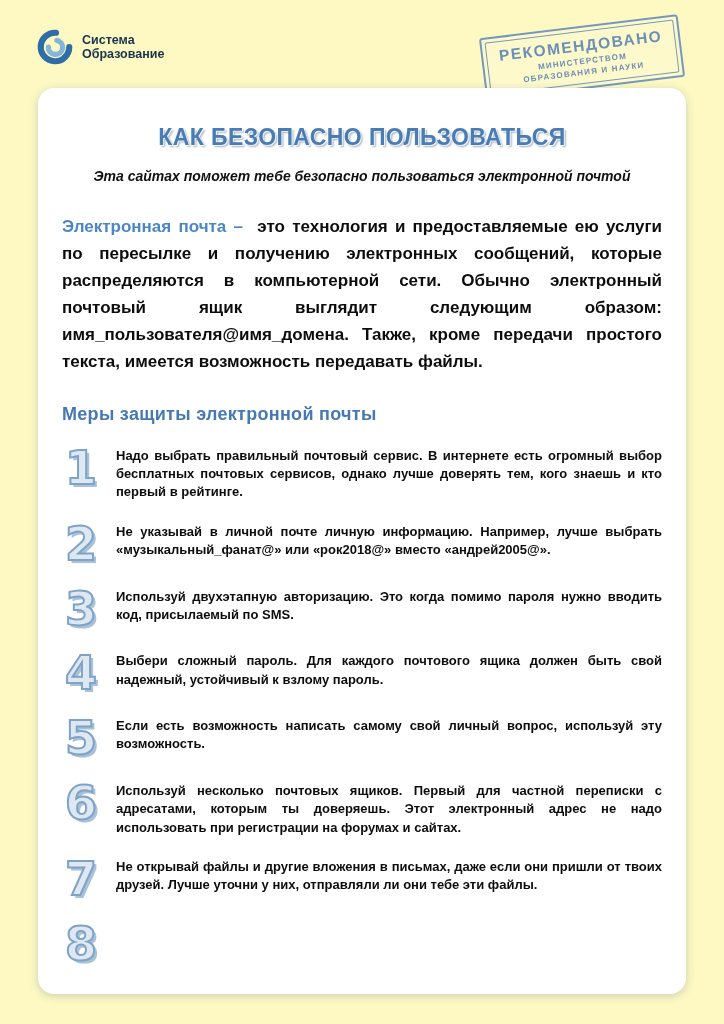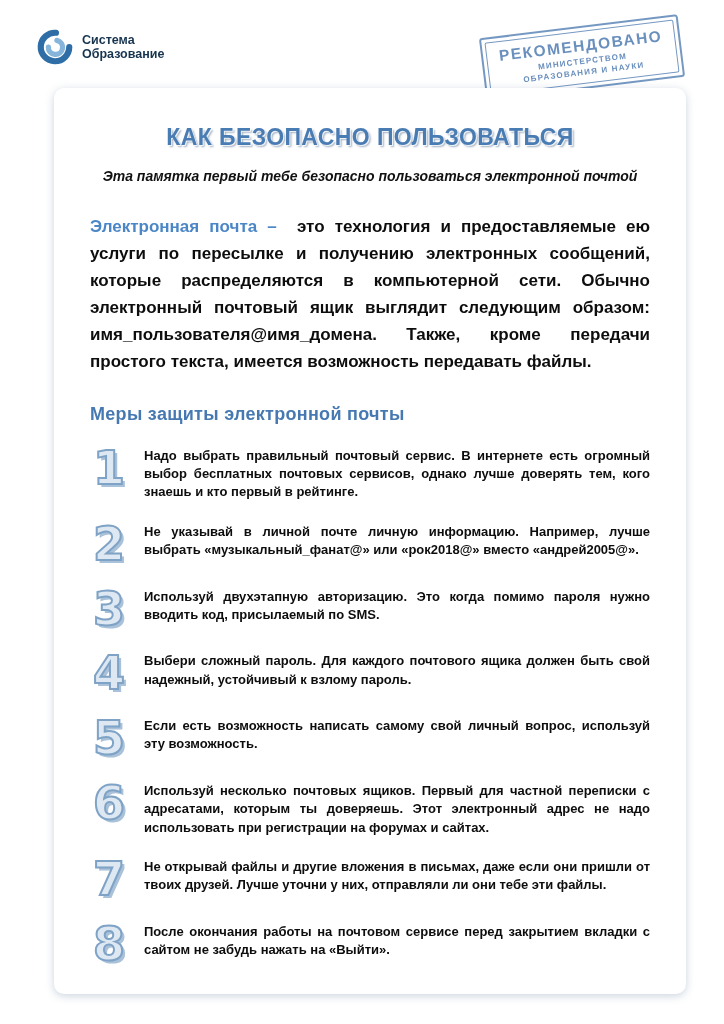--- a/index.html
+++ b/index.html
@@ -1,37 +1,37 @@
 <!DOCTYPE html>
 <html lang="ru"><head>
 <meta charset="utf-8">
 <style>
   * { margin: 0; padding: 0; box-sizing: border-box; }
   html, body { background: #c9dbe9; }
   body { width: 724px; height: 1024px; position: relative; overflow: hidden;
          font-family: "Liberation Sans", "DejaVu Sans", sans-serif; }
 
-  .page { position: absolute; inset: 0; background: #ffffff; }
+  .page { position: absolute; inset: 0; background: #fef9c3; }
 
   
   .logo { position: absolute; top: 28px; left: 36px; display: flex; align-items: center; gap: 8px; }
   .logo-text { display: flex; flex-direction: column; line-height: 1.15; }
   .logo-text span { font-size: 12.5px; font-weight: bold; color: #17344f; }
 
   .stamp { position: absolute; top: 26px; right: 42px; transform: rotate(-7deg);
            border: 2px solid #6a90bd; border-radius: 3px; padding: 3px; color: #5d86b8;
            opacity: 0.92; background: rgba(255,255,255,0.15); }
   .stamp-inner { border: 1px solid #6a90bd; border-radius: 2px; padding: 5px 12px 6px; text-align: center; }
   .stamp-title { font-size: 15.5px; font-weight: bold; letter-spacing: 1.5px; }
   .stamp-sub { font-size: 8px; font-weight: bold; letter-spacing: 1.2px; margin-top: 2px; }
 
   
   .card { position: absolute; left: 38px; right: 38px; top: 88px; bottom: 30px;
-          background: #ffffff; border-radius: 10px; padding: 34px 36px 20px;
-          box-shadow: 0 2px 8px rgba(70,100,135,0.28); margin-left: 16px; }
+          background: #ffffff; border-radius: 16px; padding: 34px 24px 20px;
+          box-shadow: 0 2px 8px rgba(70,100,135,0.28); }
 
   .title { text-align: center; color: #4a7cb4; font-size: 23px; line-height: 1.32;
            font-weight: bold; letter-spacing: 0.4px;
            text-shadow: 1px 1px 0 rgba(255,255,255,0.8), 2px 2px 2px rgba(52,84,124,0.45); }
 
   .subtitle { margin-top: 16px; text-align: center; font-size: 14px; font-weight: bold;
               font-style: italic; color: #111; }
 
   .intro { margin-top: 30px; font-size: 17px; font-weight: bold; line-height: 1.58;
            text-align: justify; color: #0d0d0d; }
@@ -69,21 +69,21 @@
       <div class="stamp-title">РЕКОМЕНДОВАНО</div>
       <div class="stamp-sub">МИНИСТЕРСТВОМ</div>
       <div class="stamp-sub">ОБРАЗОВАНИЯ И НАУКИ</div>
     </div>
   </div>
 
   <main class="card">
 
     <h1 class="title"><span>КАК БЕЗОПАСНО ПОЛЬЗОВАТЬСЯ</span><br></h1>
 
-    <p class="subtitle">Эта памятка первый тебе безопасно пользоваться электронной почтой</p>
+    <p class="subtitle">Эта сайтах поможет тебе безопасно пользоваться электронной почтой</p>
 
     <p class="intro"><span class="lead">Электронная почта –</span>&nbsp; <span>это технология и предоставляемые ею услуги по пересылке и получению электронных сообщений, которые распределяются в компьютерной сети. Обычно электронный почтовый ящик выглядит следующим образом: имя_пользователя@имя_домена. Также, кроме передачи простого текста, имеется возможность передавать файлы.</span></p>
 
     <h2 class="section-heading">Меры защиты электронной почты</h2>
 
     <div class="items">
 
       <div class="item">
         <div class="num">1</div>
         <div class="txt">Надо выбрать правильный почтовый сервис. В интернете есть огромный выбор бесплатных почтовых сервисов, однако лучше доверять тем, кого знаешь и кто первый в рейтинге.</div>
@@ -114,18 +114,17 @@
         <div class="txt">Используй несколько почтовых ящиков. Первый для частной переписки с адресатами, которым ты доверяешь. Этот электронный адрес не надо использовать при регистрации на форумах и сайтах.</div>
       </div>
 
       <div class="item">
         <div class="num">7</div>
         <div class="txt">Не открывай файлы и другие вложения в письмах, даже если они пришли от твоих друзей. Лучше уточни у них, отправляли ли они тебе эти файлы.</div>
       </div>
 
       <div class="item">
         <div class="num">8</div>
-        <div class="txt">После окончания работы на почтовом сервисе перед закрытием вкладки с сайтом не забудь нажать на «Выйти».</div>
       </div>
 
     </div>
   </main>
 </div>
 
 </body></html>

